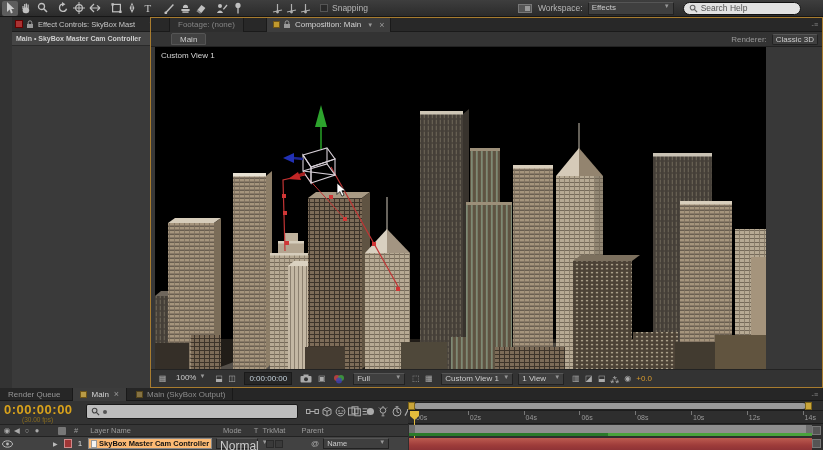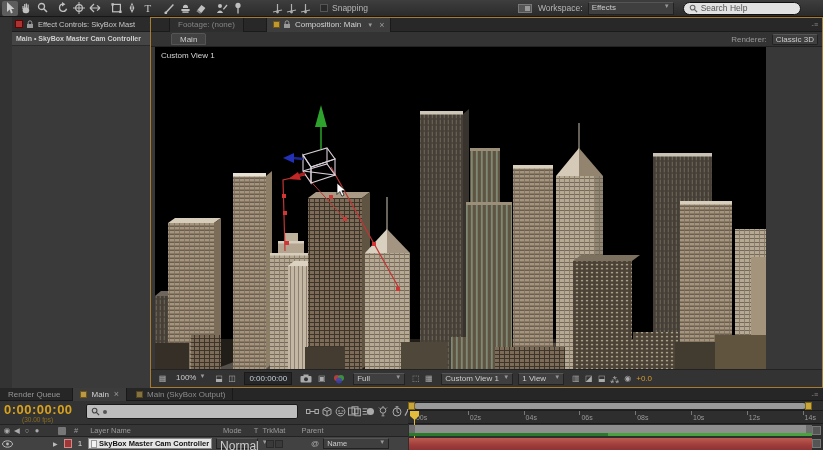--- a/index.html
+++ b/index.html
@@ -482,21 +482,21 @@
   </div>
 
   <div class="abs" style="left:0;top:49px;width:408px;height:13px;background:#424242;display:flex;align-items:center">
     <svg width="11" height="8" viewBox="0 0 11 8" style="margin-left:2px">
         <ellipse cx="5.5" cy="4" rx="5" ry="3.2" fill="none" stroke="#bbb" stroke-width="1"></ellipse>
         <circle cx="5.5" cy="4" r="1.4" fill="#bbb"></circle>
       </svg>
     <span style="font-size:6px;color:#bbb;margin-left:40px">▶</span>
     <span style="width:8px;height:9px;background:#a03636;border:1px solid #d08a8a;margin-left:6px"></span>
     <span style="font-size:8px;color:#ddd;margin-left:6px">1</span>
-    <span style="margin-left:6px;width:124px;height:11px;background:#e5e5e5;border:1px solid #888;display:flex;align-items:center;padding:0 2px">
+    <span style="margin-left:6px;width:124px;height:11px;background:#fdba74;border:1px solid #888;display:flex;align-items:center;padding:0 2px">
       <span style="width:6px;height:8px;background:#f2f2f2;border:1px solid #999;margin-right:2px"></span>
       <span style="font-size:7.5px;font-weight:bold;color:#111;white-space:nowrap">SkyBox Master Cam Controller</span>
     </span>
     <span class="dd" style="width:42px;height:11px;margin-left:4px">
         <span style="font-size:12px">Normal</span>
         <span class="arr">▼</span>
       </span>
     <span style="width:8px;height:8px;background:#3a3a3a;border:1px solid #2a2a2a;margin-left:8px"></span>
     <span style="width:8px;height:8px;background:#3a3a3a;border:1px solid #2a2a2a;margin-left:1px"></span>
     <span style="font-size:8px;color:#aaa;margin-left:28px">@</span>

